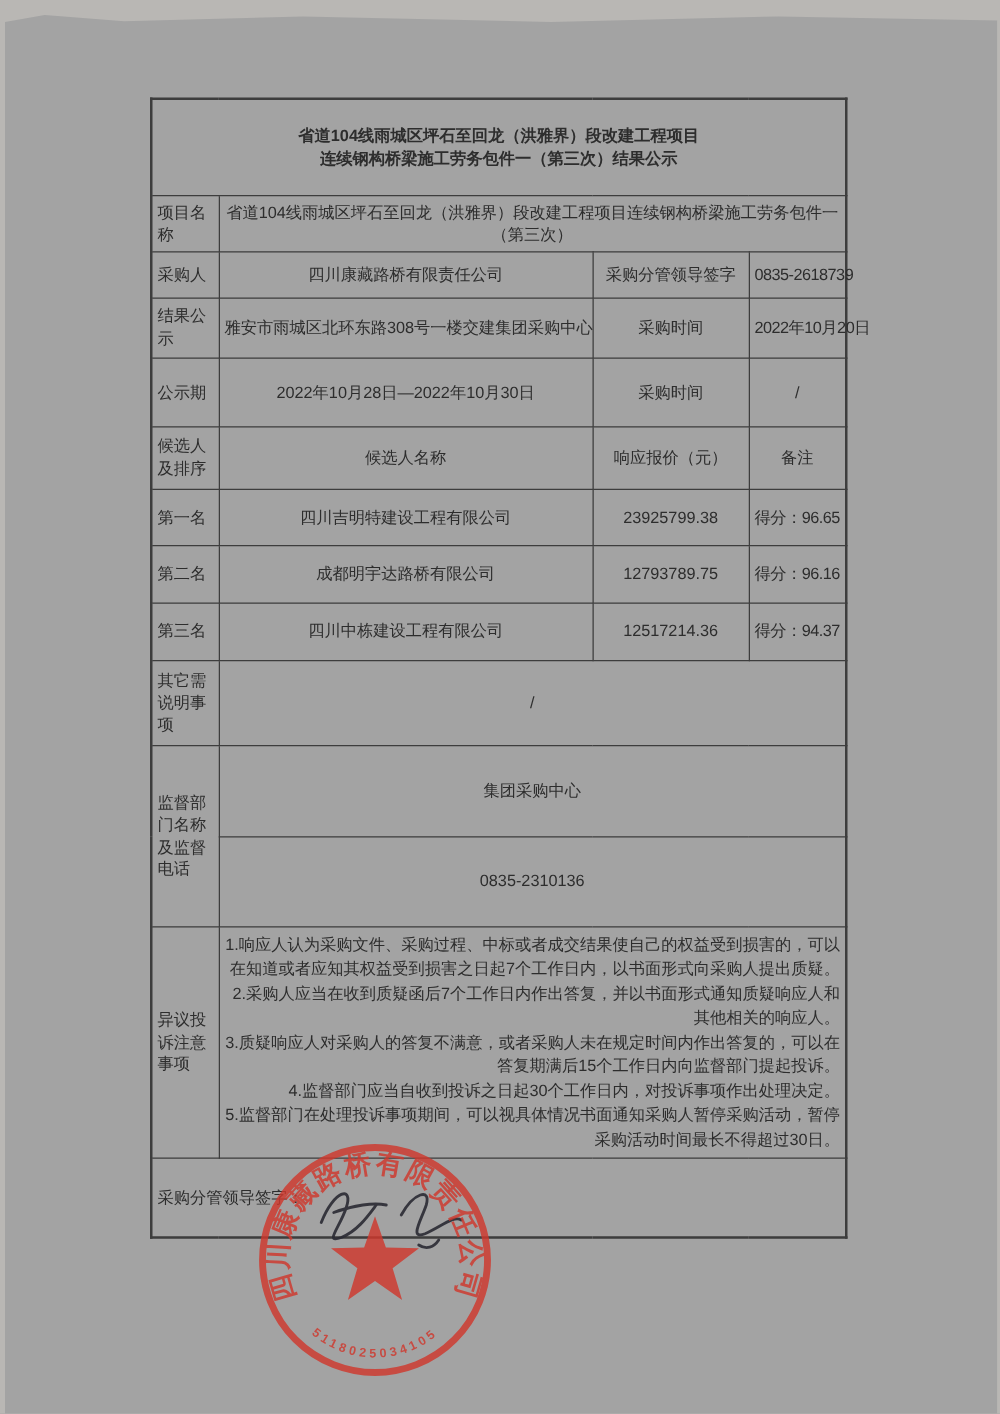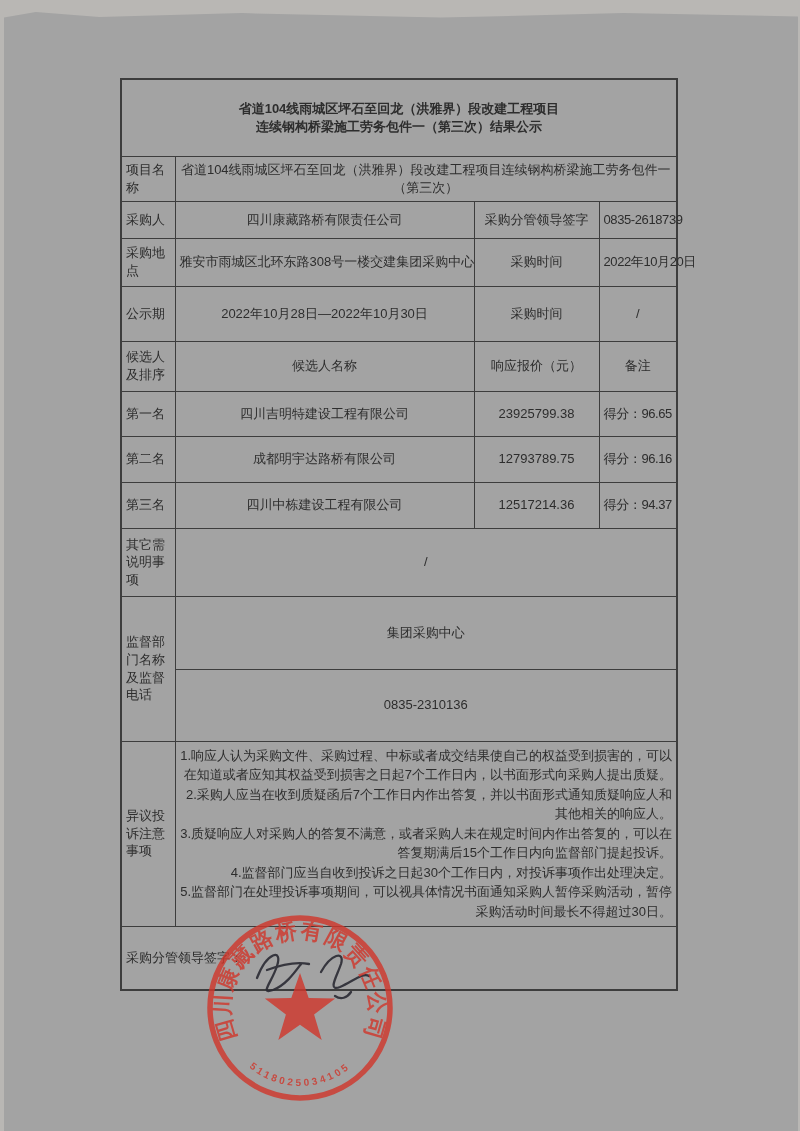--- a/index.html
+++ b/index.html
@@ -69,21 +69,21 @@
     </tr>
 
     <tr style="height:37px">
       <td class="lbl">采购人</td>
       <td class="left">四川康藏路桥有限责任公司</td>
       <td class="ctr">采购分管领导签字</td>
       <td class="ctr small">0835-2618739</td>
     </tr>
 
     <tr style="height:48px">
-      <td class="lbl">采购地点</td>
+      <td class="lbl">结果公示</td>
       <td class="addr">雅安市雨城区北环东路308号一楼交建集团采购中心</td>
       <td class="ctr">采购时间</td>
       <td class="ctr small">2022年10月20日</td>
     </tr>
 
     <tr style="height:55px">
       <td class="lbl">公示期</td>
       <td class="ctr">2022年10月28日—2022年10月30日</td>
       <td class="ctr">采购时间</td>
       <td class="ctr">/</td>

